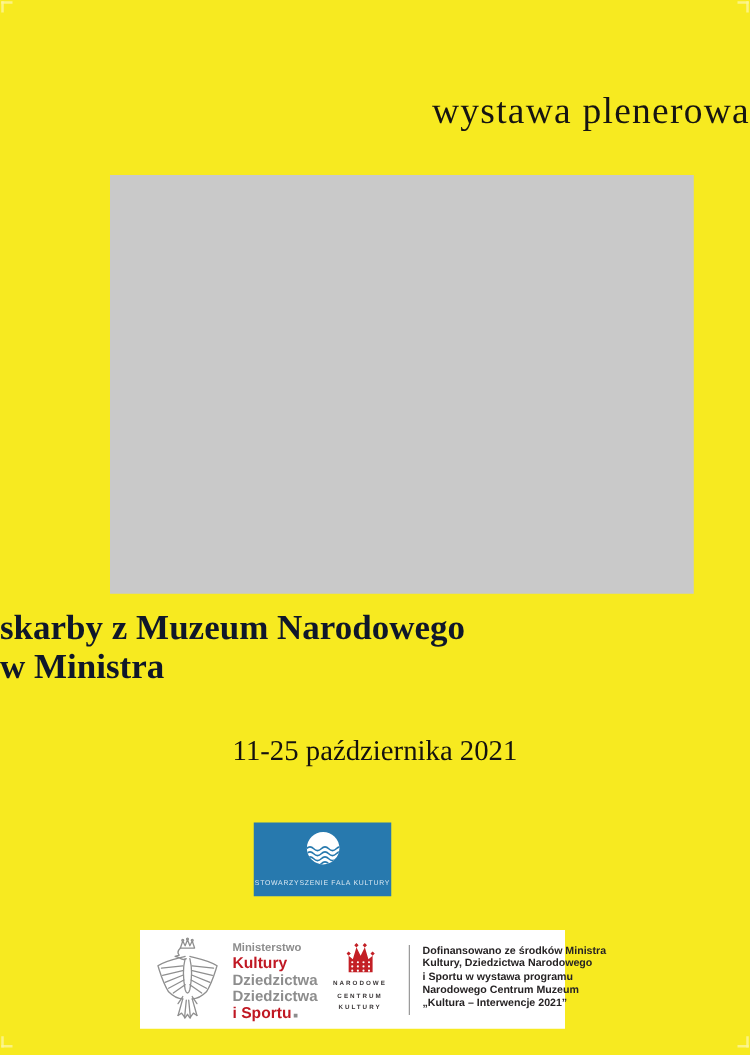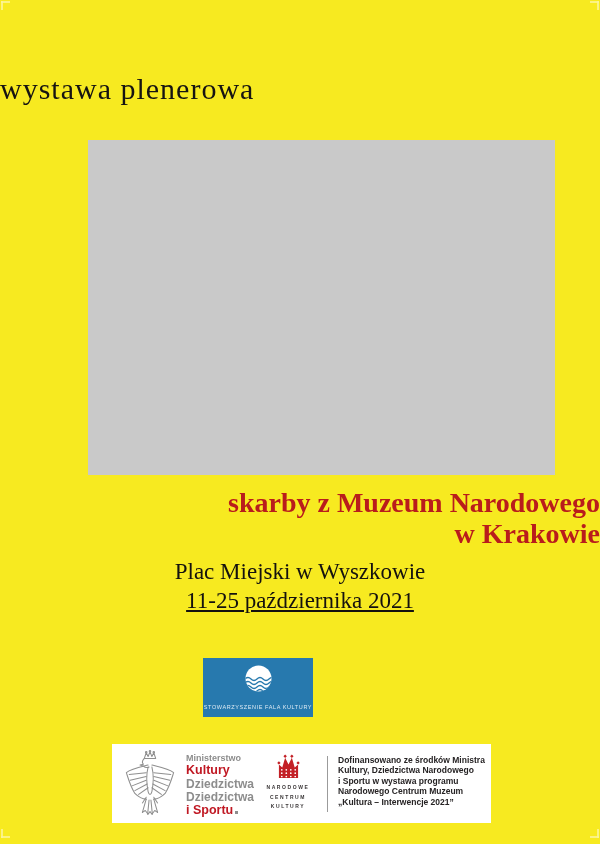--- a/index.html
+++ b/index.html
@@ -13,21 +13,21 @@
   
   .mark{position:absolute;width:9px;height:9px;opacity:.55;}
   .mark span{position:absolute;background:rgba(255,255,255,.8);}
   .mark .h{width:9px;height:2px;}
   .mark .v{width:2px;height:9px;}
   .mark.tl{left:1px;top:1px}.mark.tr{right:1px;top:1px}
   .mark.bl{left:1px;bottom:6px}.mark.br{right:1px;bottom:6px}
 
   .eyebrow{
     position:absolute;left:0;top:72px;width:600px;
-    text-align:left;font-size:30px;letter-spacing:1px;color:#161412;
+    text-align:right;font-size:30px;letter-spacing:1px;color:#161412;
   }
 
   .card-shadow{position:absolute;left:88px;top:140px;width:467px;height:335px;background:#C9C9C9;}
   .title-card{position:absolute;left:63px;top:115px;width:467px;height:335px;background:#ffffff;}
 
   .title-main{
     position:absolute;left:0;top:51px;width:467px;text-align:center;
     font-size:88px;font-weight:bold;line-height:1;color:#221f20;
     transform:scaleY(1.18);
   }
@@ -39,46 +39,46 @@
   .connector-z{
     font-size:74px;font-weight:bold;line-height:40px;color:#221f20;
     transform:scaleY(1.18);display:inline-block;padding-bottom:12px;
   }
   .title-caps{
     position:absolute;left:0;top:205px;width:467px;text-align:center;
     font-size:82px;font-weight:bold;line-height:1;letter-spacing:0px;color:#221f20;
     transform:scaleY(1.18);
   }
 
-  .subtitle{position:absolute;left:0;width:600px;text-align:right;font-weight:bold;font-size:28px;color:#b91c1c;}
+  .subtitle{position:absolute;left:0;width:600px;text-align:left;font-weight:bold;font-size:28px;color:#0f172a;}
   .subtitle.l1{top:487px;}
   .subtitle.l2{top:518px;}
   .info{position:absolute;left:0;width:600px;text-align:center;font-size:23px;color:#14110f;}
   .info.loc{top:559px;}
-  .info.date{top:588px;text-decoration:underline;}
+  .info.date{top:588px;}
 
   
   .fala-logo{position:absolute;left:203px;top:658px;width:110px;height:59px;background:#2779AE;}
   .fala-label{
     position:absolute;left:0;bottom:7px;width:110px;text-align:center;
     font-family:"Liberation Sans",sans-serif;font-size:5.5px;letter-spacing:.6px;color:#DCEAF4;
   }
   .fala-icon{position:absolute;left:42px;top:7px;}
 
   .wyszkow{position:absolute;left:330px;top:655px;width:96px;height:75px;}
   .wyszkow-shield{position:absolute;left:11px;top:0;}
   .wyszkow-label{
     position:absolute;left:0;top:57px;width:96px;text-align:center;
     font-family:"Liberation Sans",sans-serif;font-weight:bold;font-size:10.5px;color:#E30613;
     transform:scaleX(.9);white-space:nowrap;
   }
 
   
   .footer-bar{
-    position:absolute;left:112px;top:744px;width:379px;height:79px;background:#ffffff;
+    position:absolute;left:112px;top:744px;width:340px;height:79px;background:#ffffff;
     font-family:"Liberation Sans",sans-serif;
   }
   .eagle{position:absolute;left:10px;top:5px;}
   .ministry{position:absolute;left:74px;top:10px;line-height:1;white-space:nowrap;}
   .ministry div{margin-bottom:1px;font-weight:bold;}
   .m-gray{color:#8D8D8D;font-size:9px;}
   .m-gray2{color:#8D8D8D;font-size:12px;}
   .m-red{color:#C01823;font-size:12.5px;}
   .m-dot{display:inline-block;width:3px;height:3px;background:#8D8D8D;margin-left:2px;}
 
@@ -112,22 +112,21 @@
       <span class="h" style="right:0;bottom:0"></span>
       <span class="v" style="right:0;bottom:0"></span>
     </div>
 
   <div class="eyebrow">wystawa plenerowa</div>
 
   <div class="card-shadow"></div>
 
 
   <div class="subtitle l1">skarby z Muzeum Narodowego</div>
-  <div class="subtitle l2">w Krakowie</div>
-  <div class="info loc">Plac Miejski w Wyszkowie</div>
+  <div class="subtitle l2">w Ministra</div>
   <div class="info date">11-25 października 2021</div>
 
   <div class="fala-logo">
     <svg class="fala-icon" width="27" height="27" viewBox="0 0 27 27">
       <defs>
           <clipPath id="cir">
             <circle cx="13.5" cy="13.5" r="13"></circle>
           </clipPath>
         </defs>
       <circle cx="13.5" cy="13.5" r="13" fill="#ffffff"></circle>

